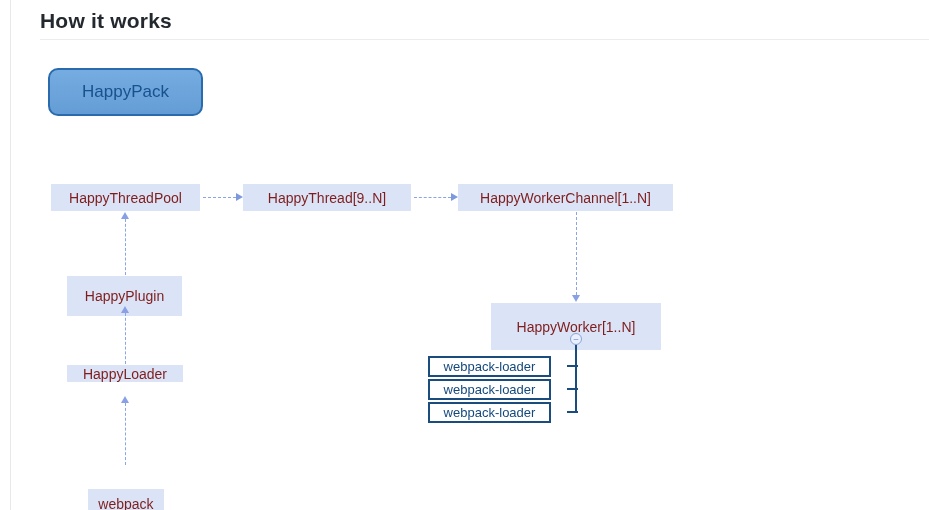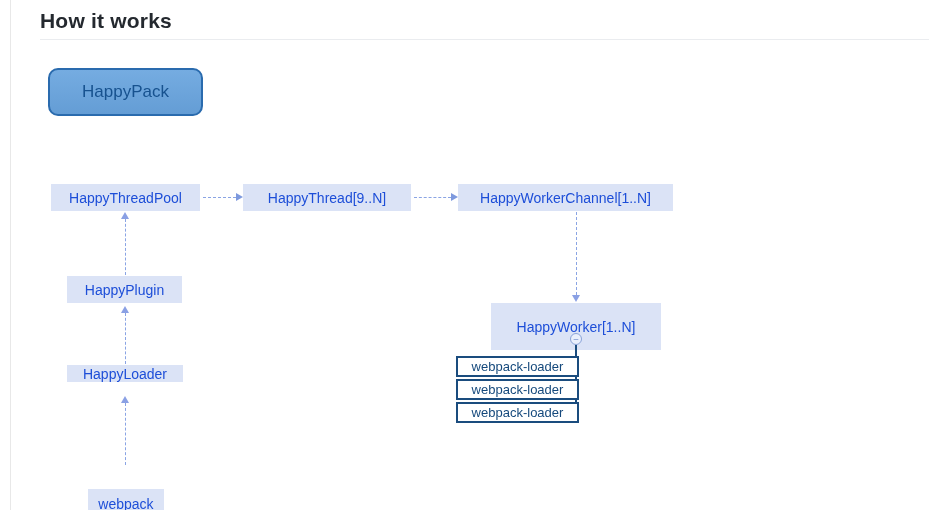--- a/index.html
+++ b/index.html
@@ -20,27 +20,27 @@
 
   .root-node {
     position:absolute; left:48px; top:68px; width:155px; height:48px;
     border:2px solid #2a6bae; border-radius:10px;
     background:linear-gradient(#75ace1, #649dd5);
     color:#17528f; font-size:17px;
     display:flex; align-items:center; justify-content:center;
   }
 
   .node {
-    position:absolute; background:#dbe3f6; color:#1d4ed8; font-size:14px;
+    position:absolute; background:#dbe3f6; color:#7f1d1d; font-size:14px;
     display:flex; align-items:center; justify-content:center; white-space:nowrap;
   }
   .n-threadpool { left:51px;  top:184px; width:149px; height:27px; }
   .n-thread     { left:243px; top:184px; width:168px; height:27px; }
   .n-channel    { left:458px; top:184px; width:215px; height:27px;text-align:right; }
-  .n-plugin     { left:67px;  top:276px; width:115px; height:27px; }
+  .n-plugin     { left:67px;  top:276px; width:115px; height:40px; }
   .n-loader     { left:67px;  top:365px; width:116px; height:17px; }
   .n-webpack    { left:88px;  top:489px; width:76px;  height:29px; }
   .n-worker     { left:491px; top:303px; width:170px; height:47px; }
 
   .dash-h { position:absolute; height:0; border-top:1px dashed #8aa4e4; }
   .dash-v { position:absolute; width:0;  border-left:1px dashed #8aa4e4; }
   .dh1 { left:203px; top:197px; width:33px; }
   .dh2 { left:414px; top:197px; width:37px; }
   .dv1 { left:125px; top:219px; height:56px; }
   .dv2 { left:125px; top:313px; height:51px; }
@@ -63,21 +63,21 @@
     border:1px solid #8aa3d8; border-radius:50%; background:#e9effc;
     color:#7d98cf; font-size:9px; line-height:10px; text-align:center;
     font-family:"DejaVu Sans Mono", monospace; cursor:pointer;
   }
 
   .solid-v { position:absolute; left:575px; top:345px; width:2px; height:68px; background:#1a4c7e; }
   .conn { position:absolute; left:567px; width:11px; height:2px; background:#1a4c7e; }
   .c1 { top:365px; } .c2 { top:388px; } .c3 { top:411px; }
 
   .loader-box {
-    position:absolute; left:456px; width:123px; height:21px;
+    position:absolute; left:428px; width:123px; height:21px;
     background:#ffffff; border:2px solid #1a4c7e; color:#15497c;
     font-size:13px; display:flex; align-items:center; justify-content:center;
     white-space:nowrap;
   }
   .lb1 { top:356px; } .lb2 { top:379px; } .lb3 { top:402px; }
 </style>
 </head>
 <body>
 
 <div class="page">

